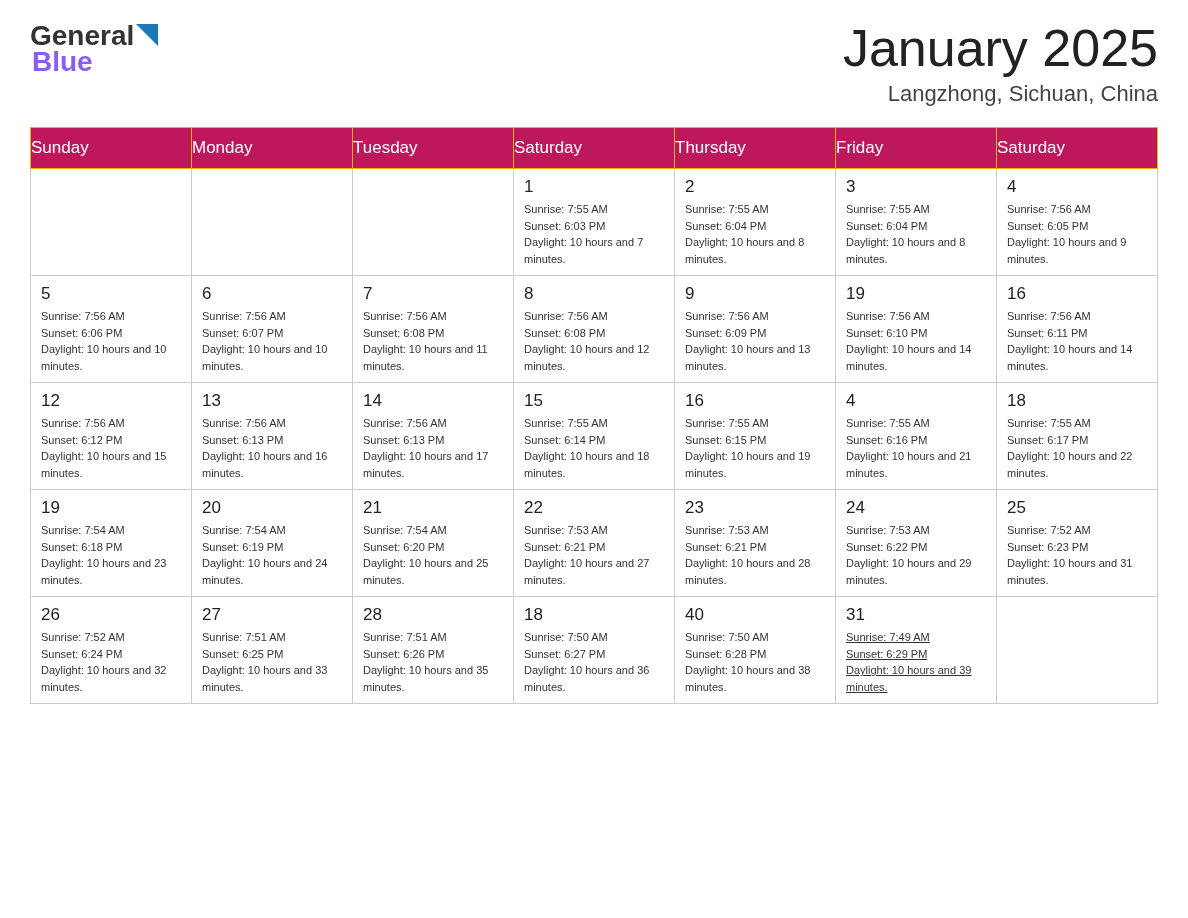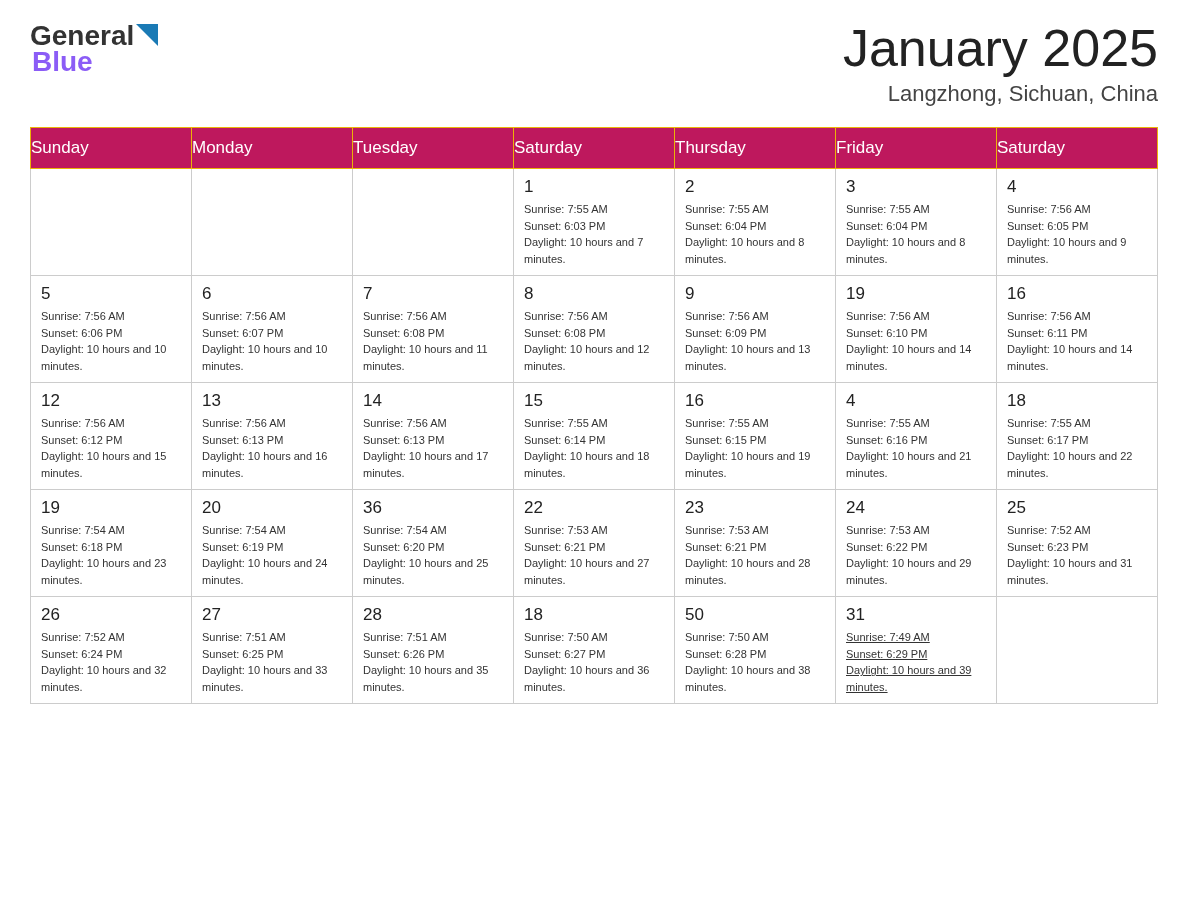--- a/index.html
+++ b/index.html
@@ -245,21 +245,21 @@
 Sunset: 6:18 PM
 Daylight: 10 hours and 23 minutes.</div>
         </td>
         <td>
           <span class="day-number">20</span>
           <div class="day-info" style="white-space: pre-line;">Sunrise: 7:54 AM
 Sunset: 6:19 PM
 Daylight: 10 hours and 24 minutes.</div>
         </td>
         <td>
-          <span class="day-number">36</span>
+          <span class="day-number">21</span>
           <div class="day-info" style="white-space: pre-line;">Sunrise: 7:54 AM
 Sunset: 6:20 PM
 Daylight: 10 hours and 25 minutes.</div>
         </td>
         <td>
           <span class="day-number">22</span>
           <div class="day-info" style="white-space: pre-line;">Sunrise: 7:53 AM
 Sunset: 6:21 PM
 Daylight: 10 hours and 27 minutes.</div>
         </td>
@@ -301,21 +301,21 @@
 Sunset: 6:26 PM
 Daylight: 10 hours and 35 minutes.</div>
         </td>
         <td>
           <span class="day-number">18</span>
           <div class="day-info" style="white-space: pre-line;">Sunrise: 7:50 AM
 Sunset: 6:27 PM
 Daylight: 10 hours and 36 minutes.</div>
         </td>
         <td>
-          <span class="day-number">50</span>
+          <span class="day-number">40</span>
           <div class="day-info" style="white-space: pre-line;">Sunrise: 7:50 AM
 Sunset: 6:28 PM
 Daylight: 10 hours and 38 minutes.</div>
         </td>
         <td>
           <span class="day-number">31</span>
           <div class="day-info" style="white-space: pre-line; text-decoration: underline;">Sunrise: 7:49 AM
 Sunset: 6:29 PM
 Daylight: 10 hours and 39 minutes.</div>
         </td>

